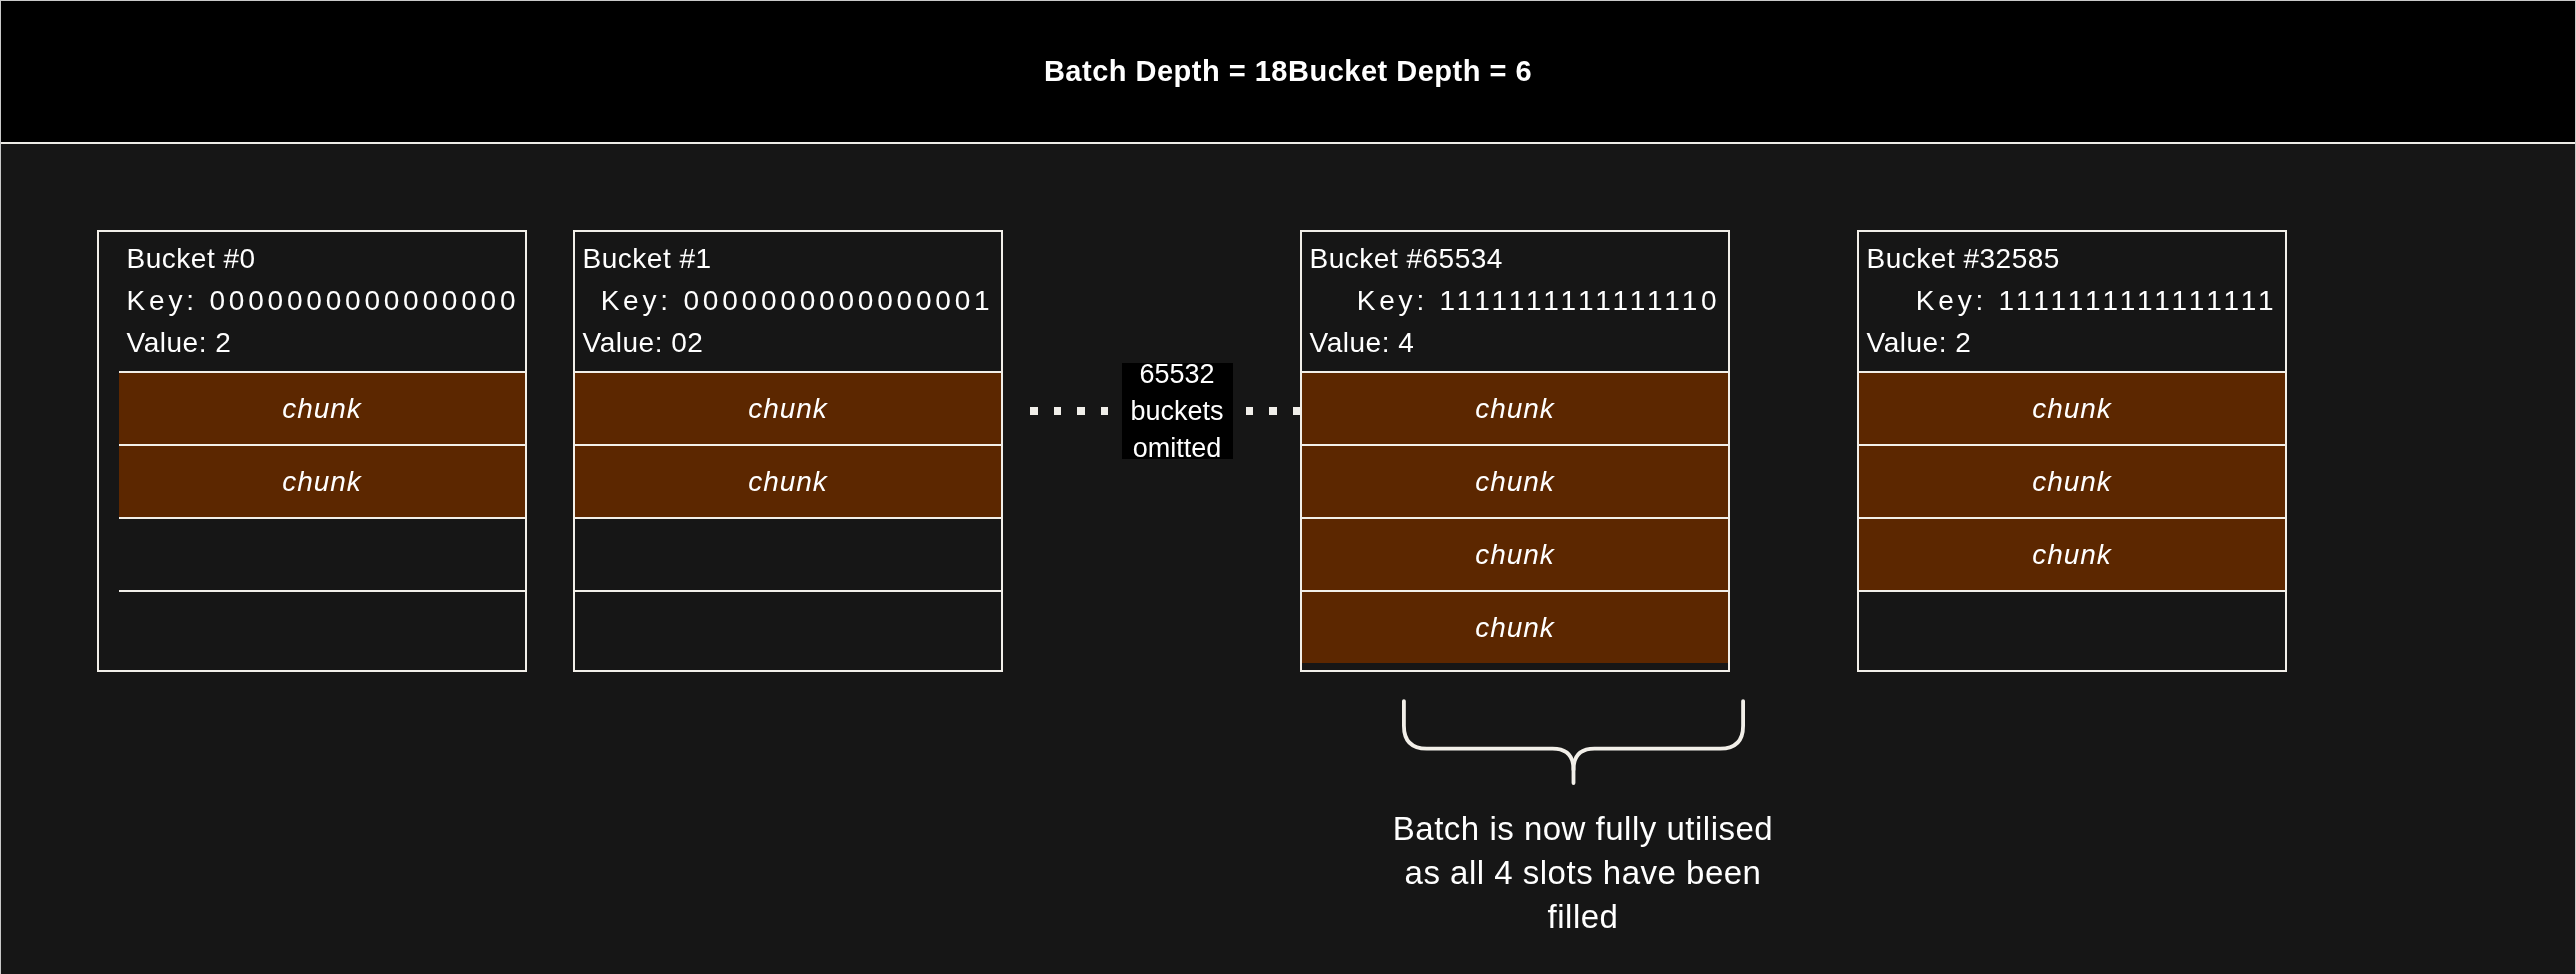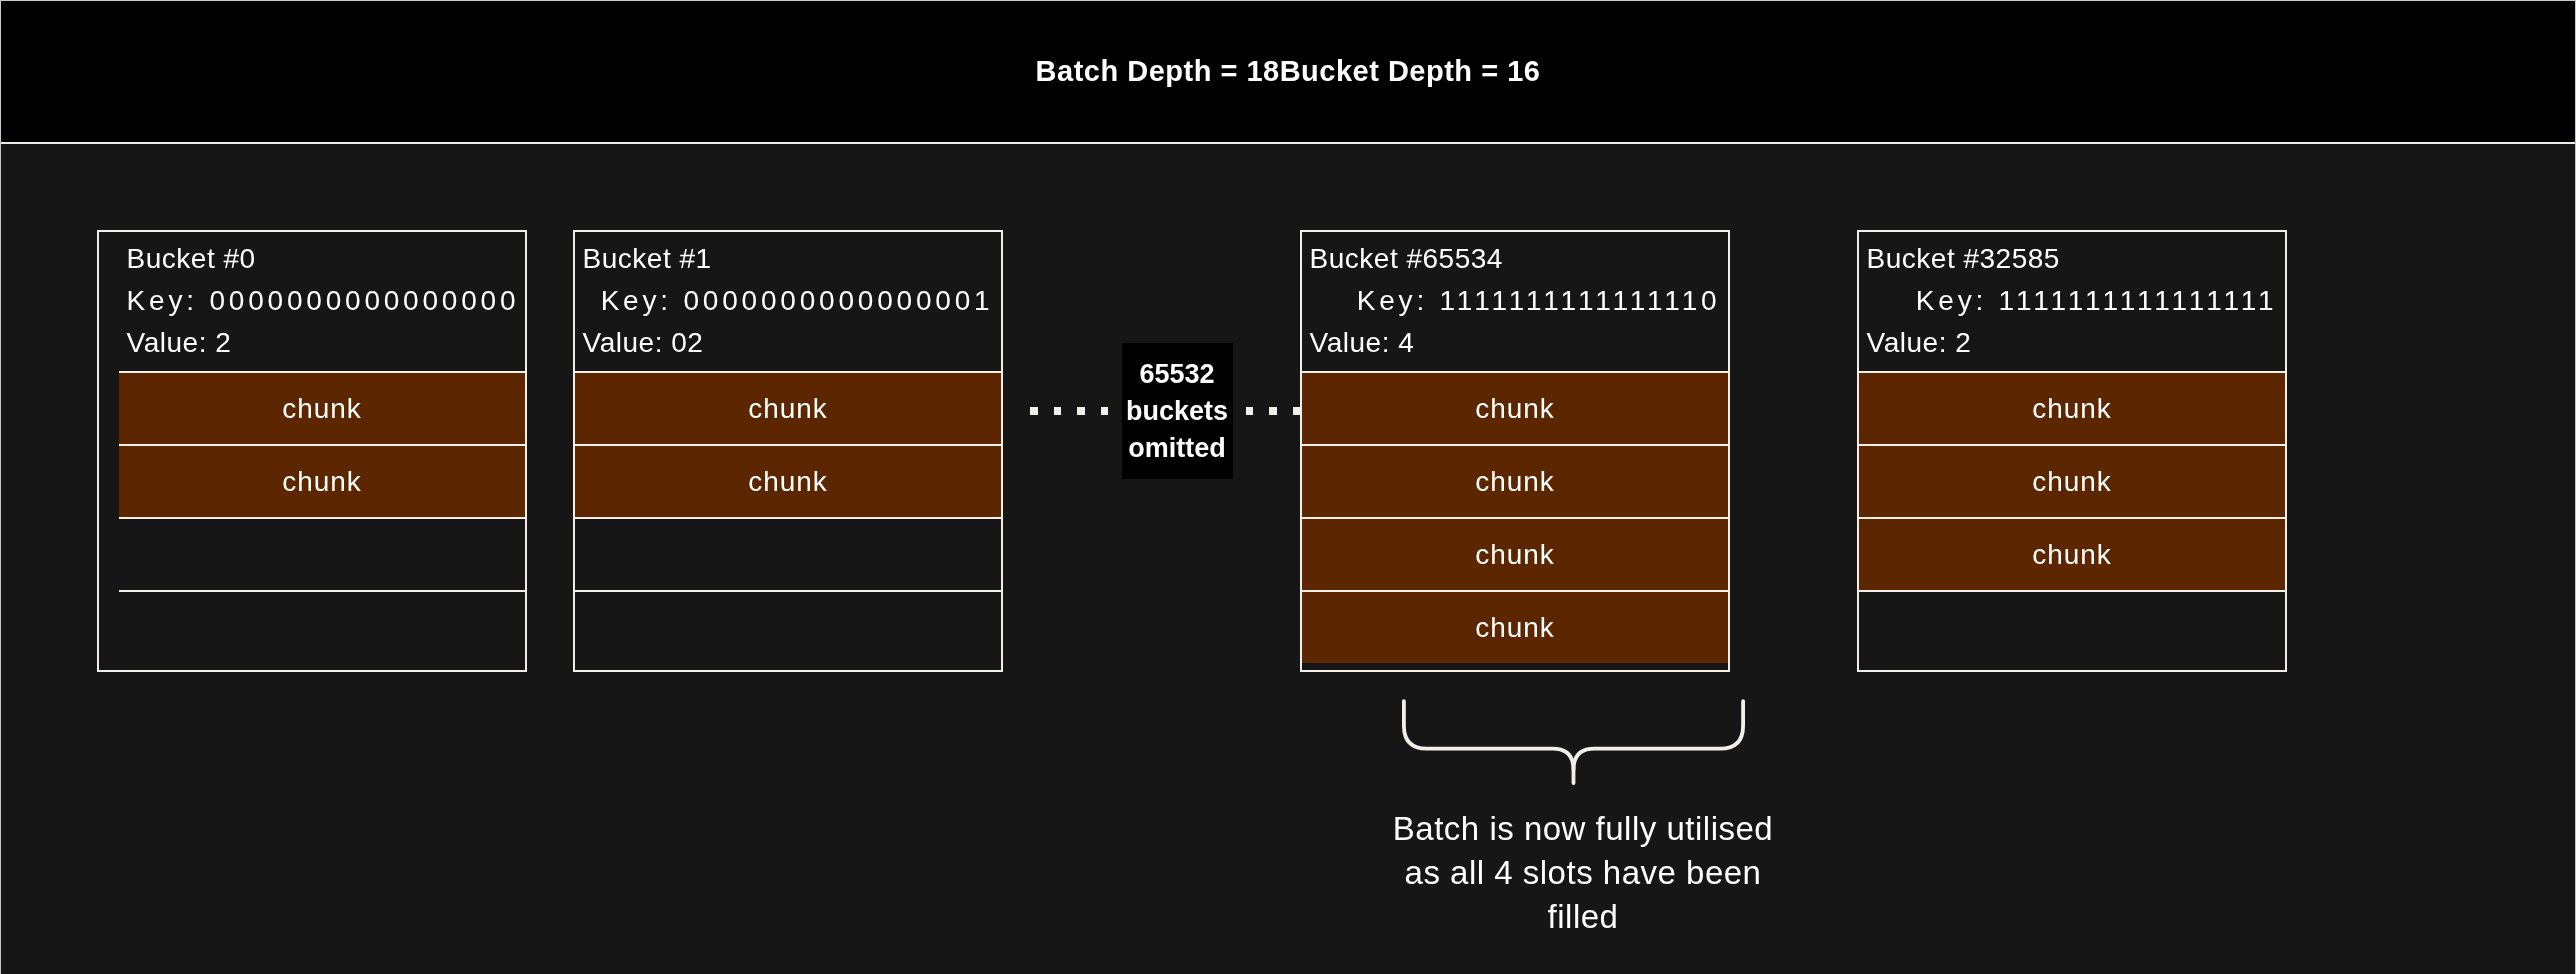--- a/index.html
+++ b/index.html
@@ -62,49 +62,49 @@
 
   .slot {
     height: 71px;
     box-sizing: content-box;
     border-top: 2.9px solid #f2efe9;
     display: flex;
     align-items: center;
     justify-content: center;
     font-size: 28px;
     letter-spacing: 1px;
+    font-style: italic;
   }
   .slot[data-state="filled"] { background: #5c2700; }
   .slot[data-state="empty"]  { background: transparent; }
 
   
   .omitted-wrap {
     position: absolute;
     left: 1029px;
     top: 354px;
     width: 294px;
     height: 112px;
     display: flex;
     align-items: center;
     justify-content: space-between;
   }
   .dots { display: flex; gap: 16px; align-items: center; }
   .dot { width: 7.6px; height: 7.6px; background: #f0eee9; }
   .omitted-label {
     width: 111px;
-    height: 136px;
+    height: 96px;
     background: #000000;
     display: flex;
     flex-direction: column;
     align-items: center;
     justify-content: center;
     font-size: 27px;
     line-height: 37px;
     text-align: left;
-    font-weight: bold;
   }
 
   
   .brace {
     position: absolute;
     left: 1401px;
     top: 698px;
   }
   .caption {
     position: absolute;
@@ -117,21 +117,21 @@
     letter-spacing: 0.5px;
   }
 </style>
 </head>
 <body>
 
 <div id="canvas">
 
   <div class="band">
     <div>Batch Depth = 18</div>
-    <div>Bucket Depth = 16</div>
+    <div>Bucket Depth = 6</div>
   </div>
 
   <div class="bucket" id="bucket-0">
     <div class="bucket-hdr">
       <div>Bucket #0</div>
       <div class="bucket-key">Key: 0000000000000000</div>
       <div>Value: 2</div>
     </div>
     <div class="slot" data-state="filled">
         <span>chunk</span>

